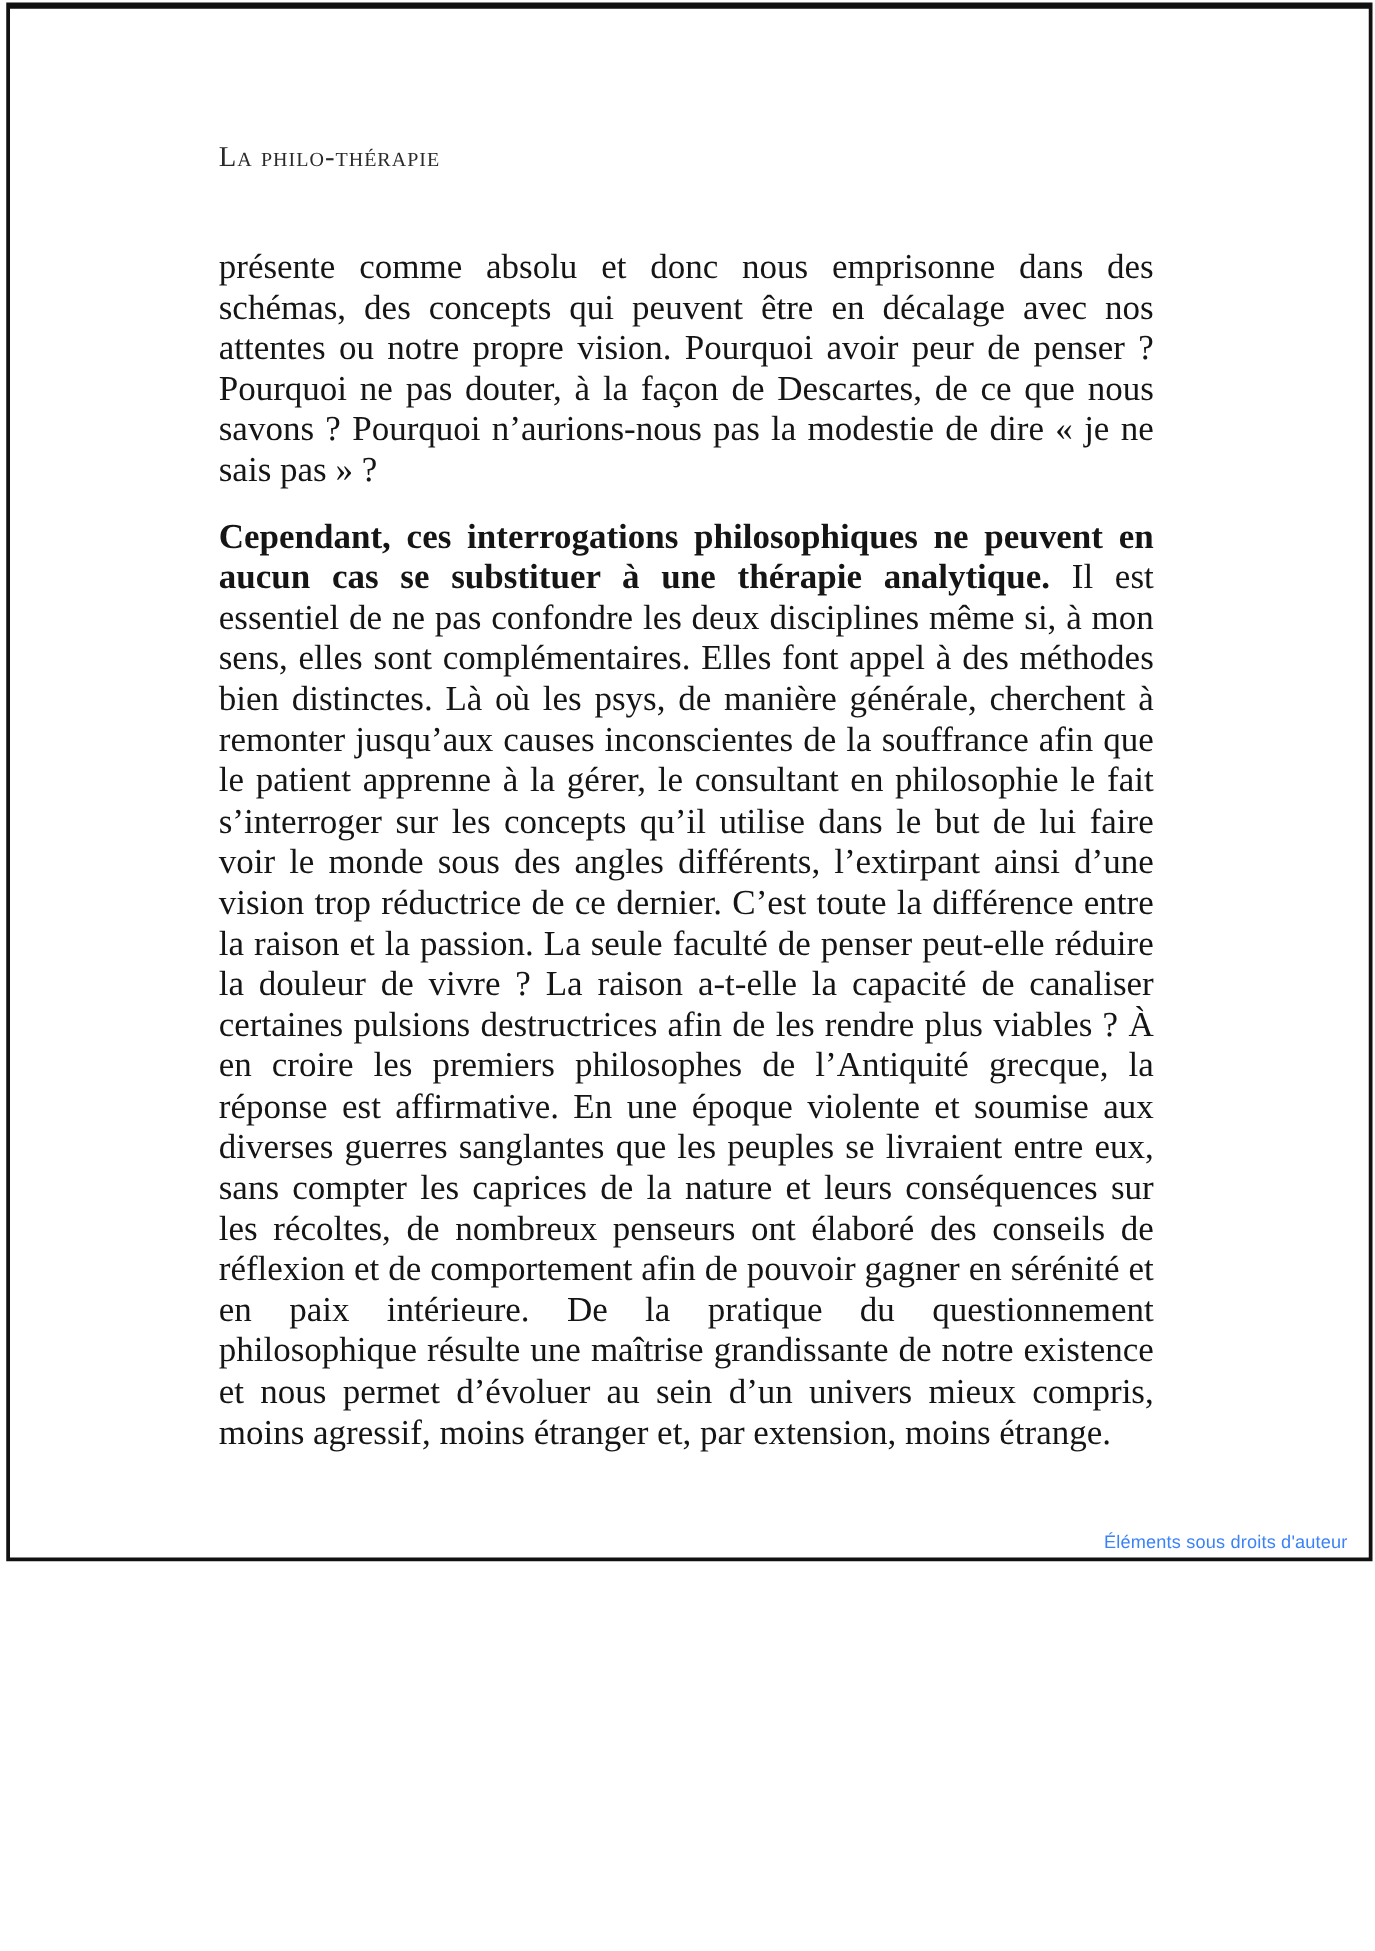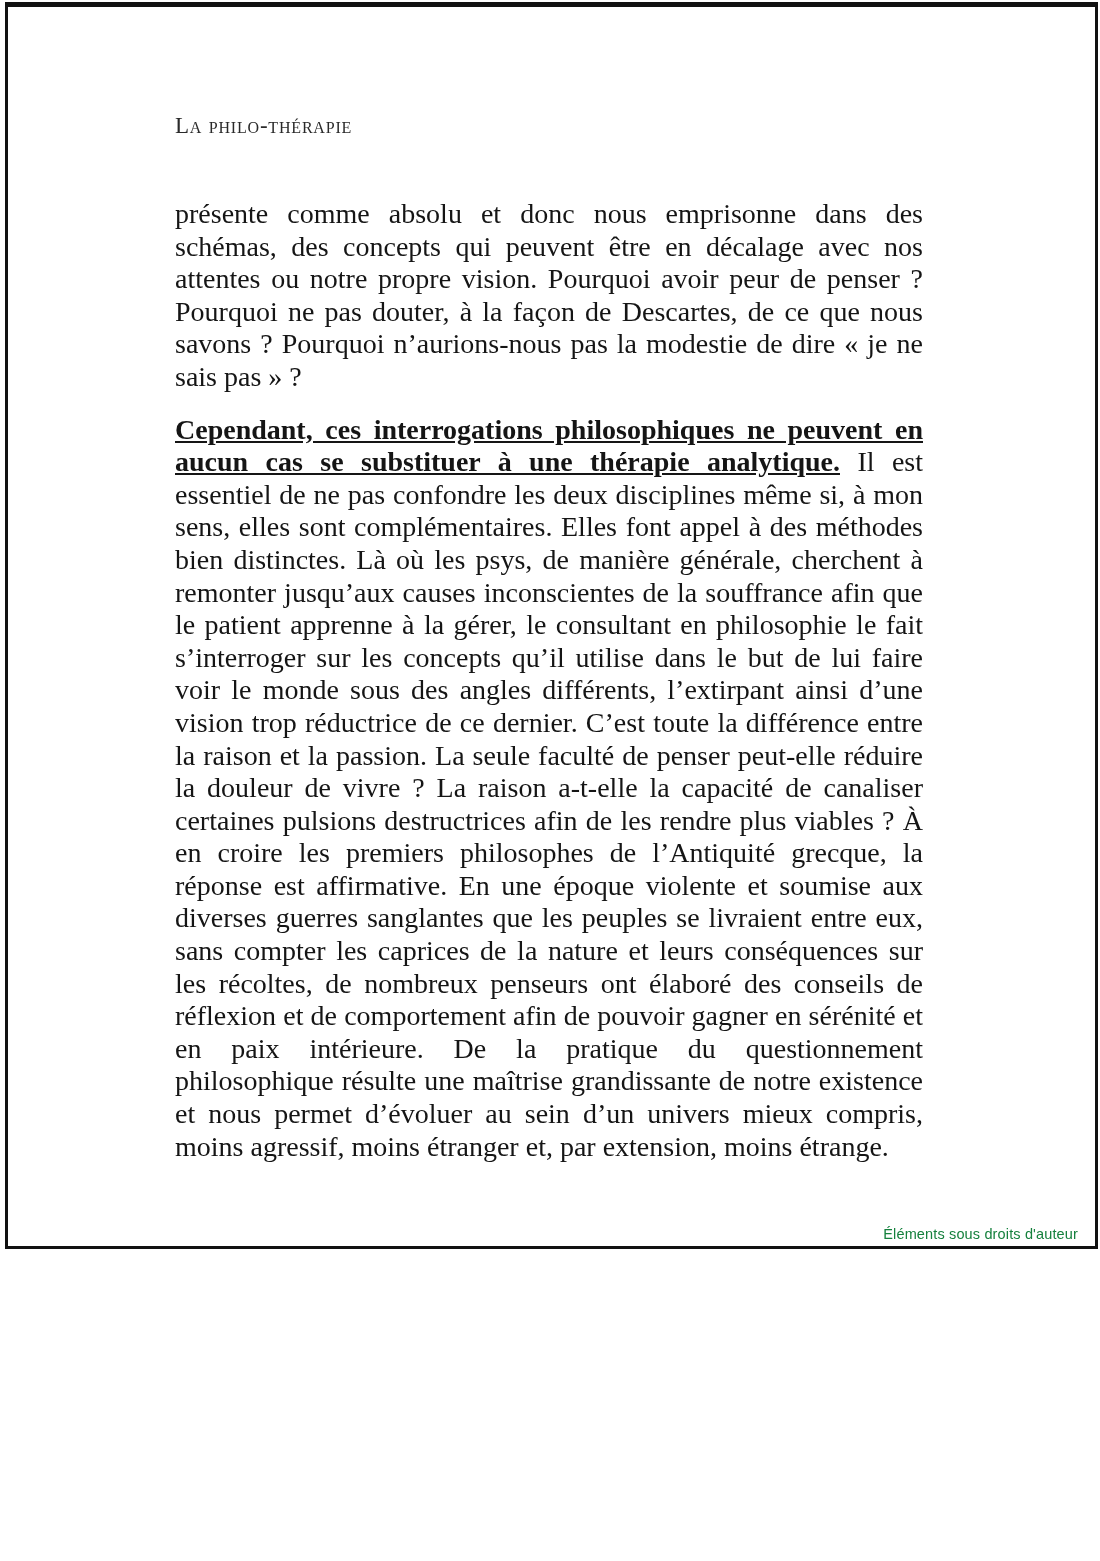--- a/index.html
+++ b/index.html
@@ -71,21 +71,20 @@
     hyphens: none;
     color: #151515;
   }
 
   .para + .para {
     margin-top: 20px;
   }
 
   .para b {
     font-weight: 700;
-    text-decoration: underline;
   }
 
   
   .footer {
     position: absolute;
     left: 175px;
     right: 175px;
     top: 1405px;
     height: 34px;
   }
@@ -107,21 +106,21 @@
     white-space: nowrap;
   }
 
   
   .watermark {
     position: absolute;
     right: 22px;
     bottom: 14px;
     font-family: "Liberation Sans", "DejaVu Sans", sans-serif;
     font-size: 14.5px;
-    color: #15803d;
+    color: #3b82f6;
     letter-spacing: 0.01em;
     white-space: nowrap;
     text-align: right;
   }
 </style>
 </head>
 <body>
 
 <div class="page">
 

